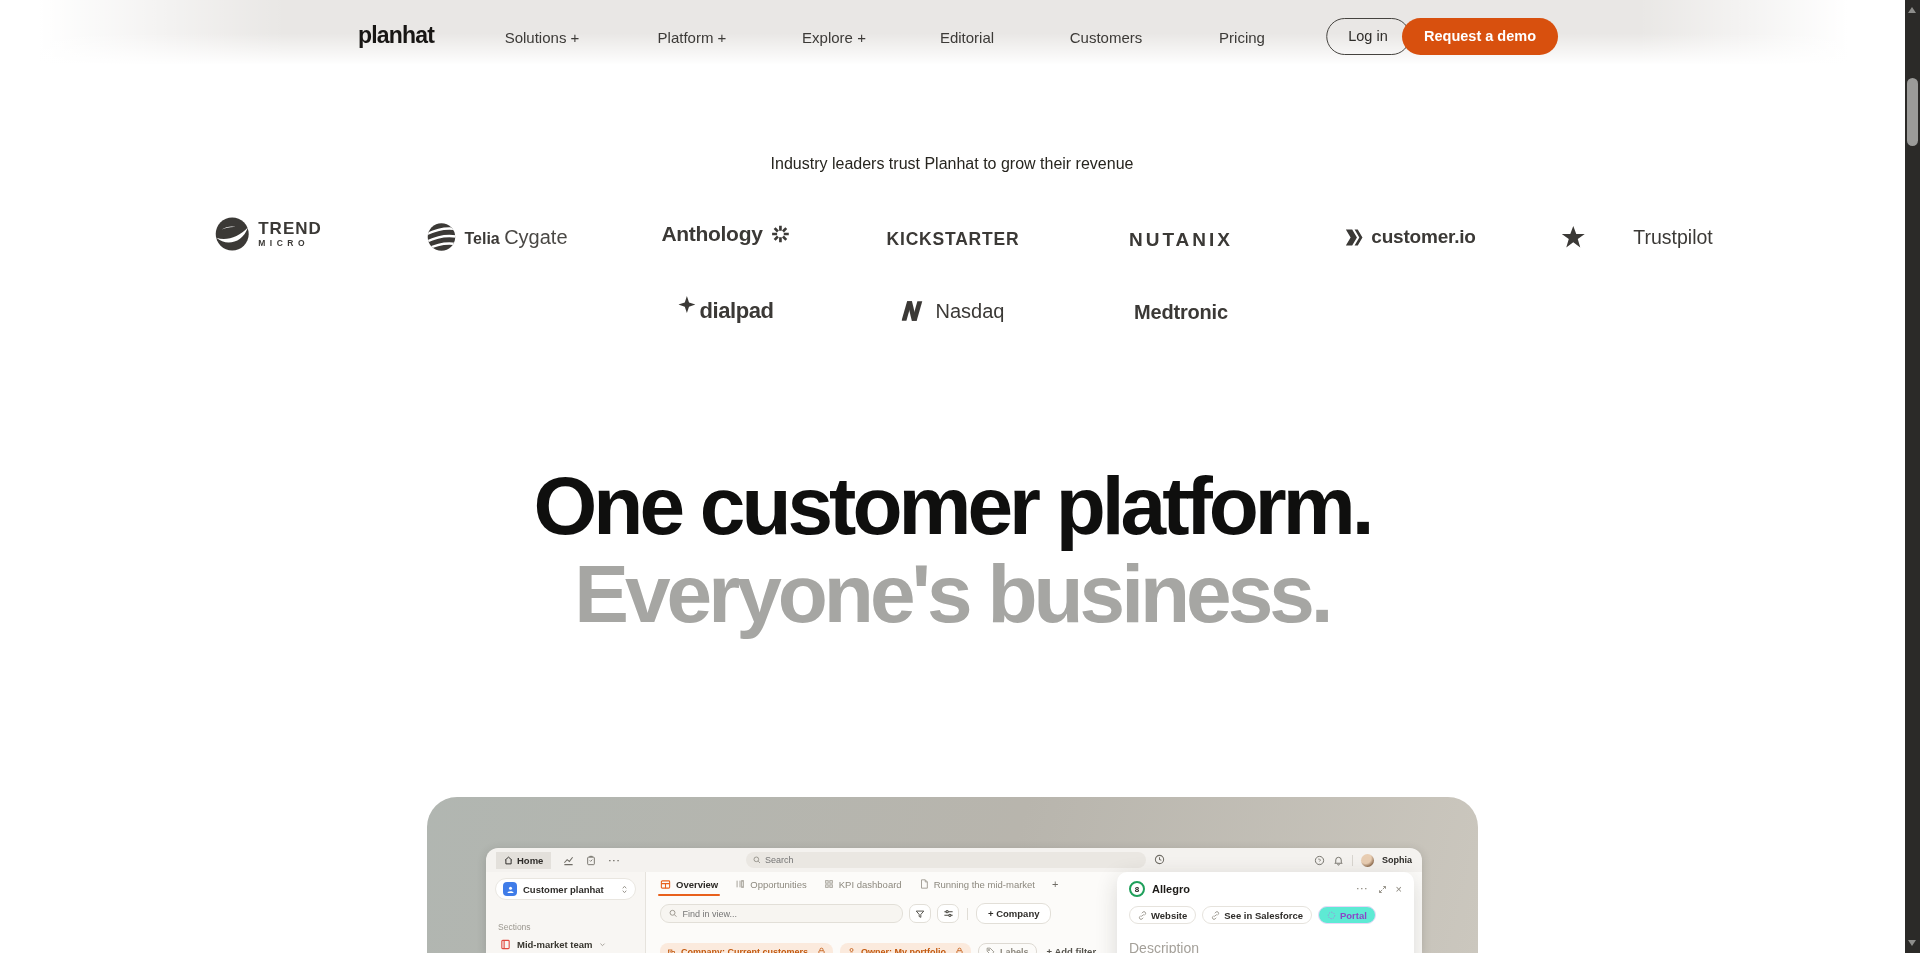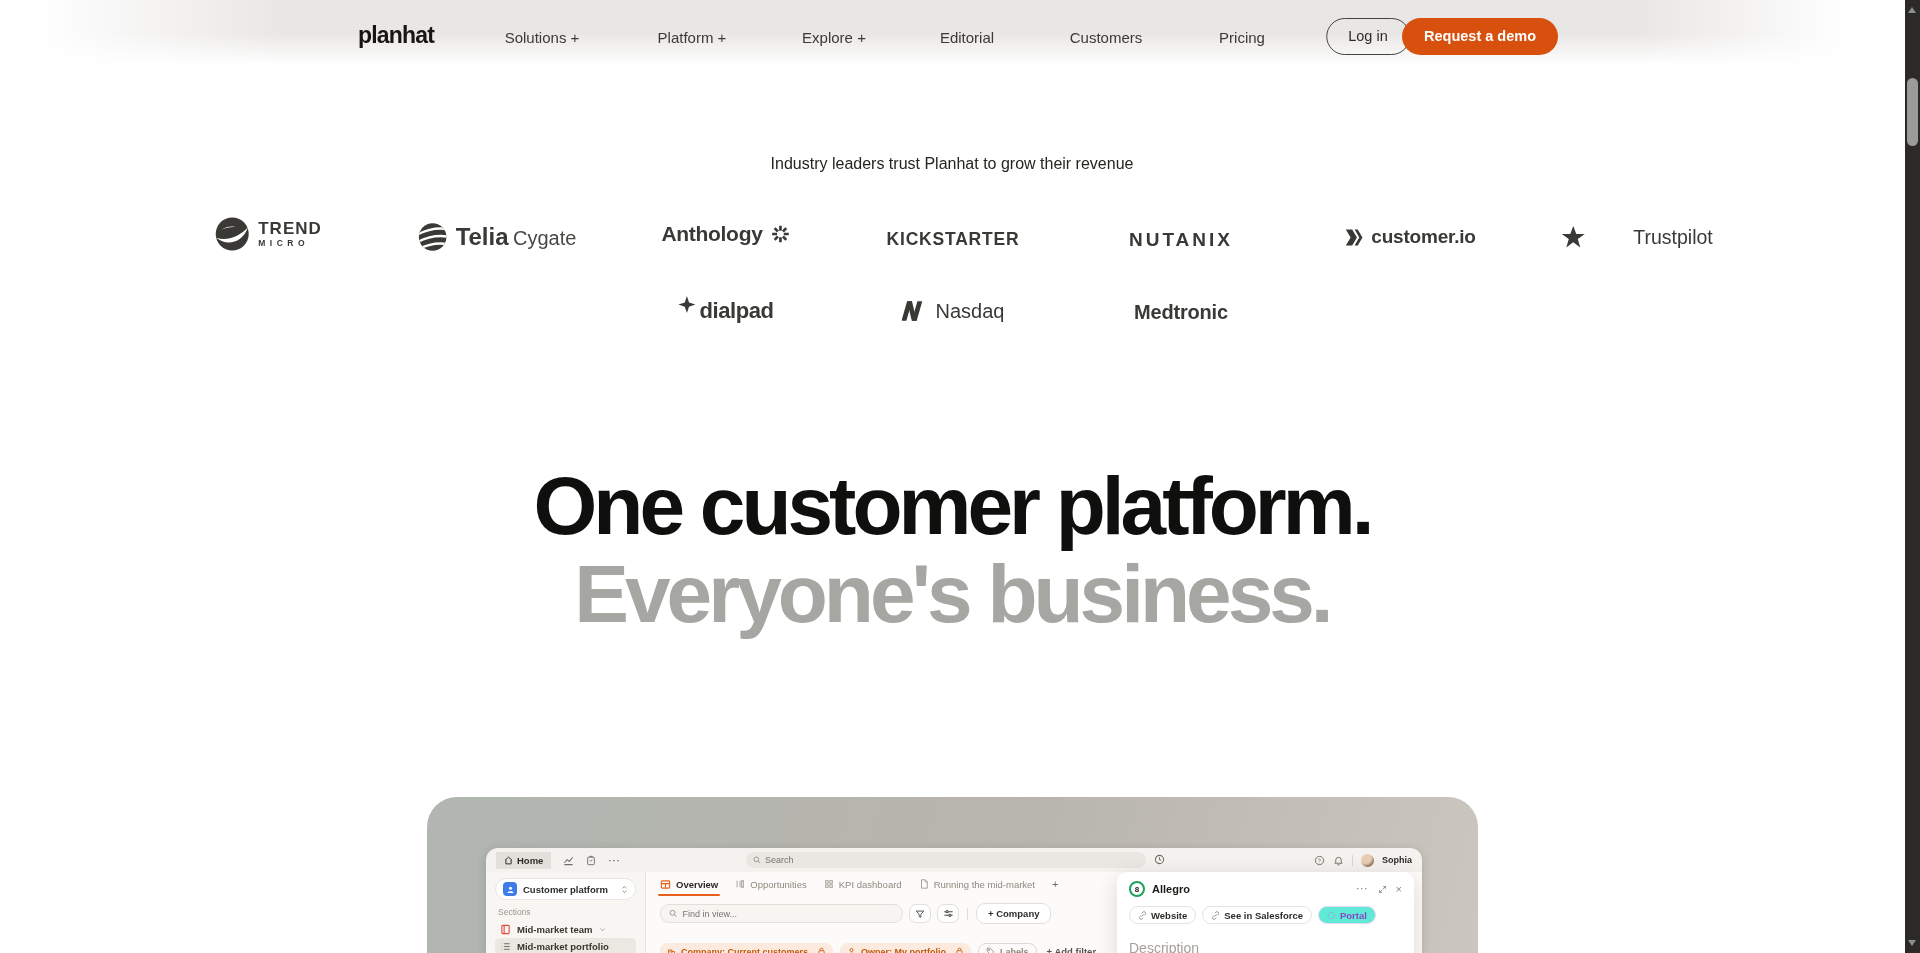--- a/index.html
+++ b/index.html
@@ -22,21 +22,21 @@
   .btn-demo { top:18px; height:37px; padding:0 22px; line-height:37px; border:none; border-radius:999px;
     font-size:14.5px; font-weight:600; color:#fff; background:#d8500e; cursor:pointer; }
 
   
   .trust-heading { top:155px; left:952px; font-size:16px; color:#27251f; white-space:nowrap; }
   .logo-item { display:flex; align-items:center; gap:8px; color:#3b3936; white-space:nowrap; }
   .logo-item svg { display:block; }
   .lg-trend { font-weight:800; line-height:1; }
   .lg-trend .t1 { font-size:17px; letter-spacing:1px; }
   .lg-trend .t2 { font-size:8.5px; letter-spacing:4.5px; margin-top:2px; }
-  .lg-telia b { font-size:24px; font-weight:700; }
+  .lg-telia b { font-size:16px; font-weight:700; }
   .lg-telia span.lt { font-size:20px; font-weight:400; color:#4a4845; }
   .lg-anthology { font-size:21px; font-weight:700; letter-spacing:-0.3px; position:relative; }
   .lg-kick { font-size:17.5px; font-weight:800; letter-spacing:0.8px; }
   .lg-nutanix { font-size:19px; font-weight:600; letter-spacing:3px; }
   .lg-customerio { font-size:19px; font-weight:700; letter-spacing:-0.2px; }
   .lg-trustpilot { font-size:19.5px; font-weight:500;margin-left:40px; }
   .lg-dialpad { font-size:22px; font-weight:700; letter-spacing:-0.4px; }
   .lg-nasdaq { font-size:20px; font-weight:500; }
   .lg-medtronic { font-size:20px; font-weight:700; letter-spacing:-0.2px; }
 
@@ -67,21 +67,21 @@
     background:radial-gradient(circle at 35% 30%, #e8cdb2 0 45%, #8d6b4e 75%, #5f4632 100%); }
   .user-name { font-size:9px; font-weight:600; color:#2e2c29; }
 
   
   .app-body { display:flex; height:81px; }
   .sidebar { width:160px; background:#f8f6f3; border-right:1px solid #e6e3dd; padding:6px 9px 0; flex-shrink:0; }
   .ws-card { display:flex; align-items:center; gap:6px; background:#fff; border:1px solid #e9e6e0; border-radius:13px;
     padding:3px 7px; cursor:pointer; }
   .ws-avatar { width:14px; height:14px; border-radius:4px; background:#3f7ce8; display:flex; align-items:center; justify-content:center; }
   .ws-name { font-weight:700; color:#2e2c29; flex:1; }
-  .sections-label { margin:7px 0 4px 3px; font-size:8.5px; color:#9b978f; }
+  .sections-label { margin:22px 0 4px 3px; font-size:8.5px; color:#9b978f; }
   .side-item { display:flex; align-items:center; gap:6px; padding:3px 5px; border-radius:5px; font-weight:600; color:#38362f; cursor:pointer; }
   .side-item.sel { background:#ebe8e2; }
   .main { flex:1; background:#fcfbf9; padding:6px 0 0 14px; position:relative; }
   .tabs { display:flex; align-items:center; gap:17px; }
   .tab { display:flex; align-items:flex-start; gap:5px; color:#8d897f; cursor:pointer; padding-bottom:6px; position:relative; }
   .tab.active { color:#2c2a26; font-weight:700; }
   .tab.active::after { content:""; position:absolute; left:-2px; right:-2px; bottom:0; height:2px; background:#e8601c; border-radius:2px; }
   .tab-add { color:#6f6c65; font-size:11px; cursor:pointer; padding-bottom:6px; }
   .toolbar { margin-top:7px; display:flex; align-items:center; gap:6px; }
   .find-box { width:243px; height:19px; border:1px solid #e2dfd8; background:#f7f5f1; border-radius:9px;
@@ -284,21 +284,21 @@
 
       <div class="app-body">
         <div class="sidebar">
           <div class="ws-card">
             <span class="ws-avatar">
               <svg width="9" height="9" viewBox="0 0 24 24" fill="#fff">
                 <circle cx="12" cy="8.5" r="4"></circle>
                   <path d="M4 21 C4 15.5 20 15.5 20 21 Z"></path>
               </svg>
             </span>
-            <span class="ws-name">Customer platform</span>
+            <span class="ws-name">Customer planhat</span>
             <svg width="7" height="9" viewBox="0 0 24 30" fill="none" stroke="#9b978f" stroke-width="3.4">
               <path d="M6 11 L12 4 L18 11"></path>
                 <path d="M6 19 L12 26 L18 19"></path>
             </svg>
           </div>
           <div class="sections-label">Sections</div>
           <div class="side-item">
             <svg width="11" height="11" viewBox="0 0 24 24" fill="none" stroke="#e0493f" stroke-width="2.4">
               <rect x="4" y="3" width="16" height="18" rx="2"></rect>
                 <path d="M9 3 V21"></path>

